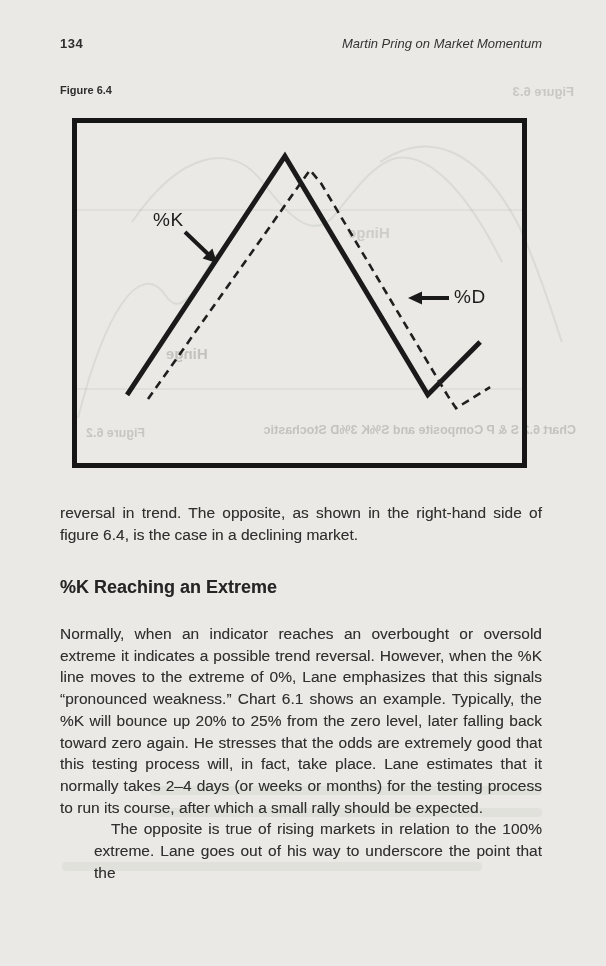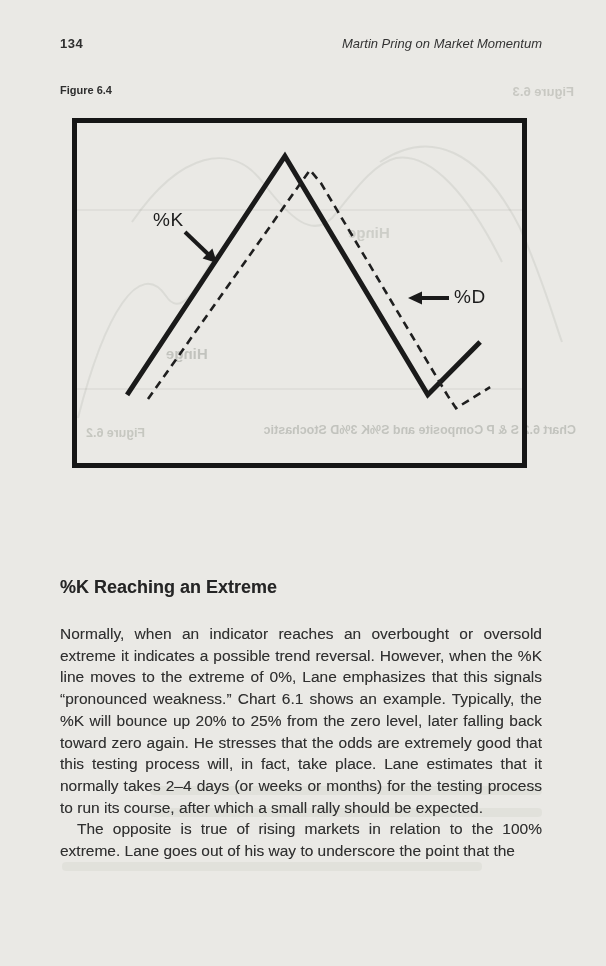--- a/index.html
+++ b/index.html
@@ -34,21 +34,21 @@
   .dlabel{left:382px;top:168px;}
   
   .bodytext{
     position:absolute;left:60px;width:482px;font-size:15.5px;line-height:21.7px;
     text-align:justify;color:#303030;z-index:3;
     text-shadow:0 0 .5px rgba(50,50,50,.35);
   }
   .bt1{top:502px;}
   .bt2{top:623px;}
   .bodytext p{margin:0;}
-  .bodytext p.indent{text-indent:17px;}
+  .bodytext p.indent{text-indent:17px;margin-left:34px;}
   .heading{
     position:absolute;left:60px;top:577px;font-size:18px;font-weight:bold;color:#252525;z-index:3;
     text-shadow:0 0 .5px rgba(50,50,50,.3);
   }
 </style>
 </head>
 <body>
 
 <div class="page">
 
@@ -88,20 +88,23 @@
       </g>
       <g>
         <line x1="348" y1="180" x2="377" y2="180" stroke="#1a1a1a" stroke-width="4"></line>
         <polygon points="336,180 350,173.5 350,186.5" fill="#1a1a1a"></polygon>
       </g>
     </svg>
     <div class="linelabel klabel">%K</div>
     <div class="linelabel dlabel">%D</div>
   </div>
 
+  <div class="bodytext bt1">
+    <p>reversal in trend. The opposite, as shown in the right-hand side of figure 6.4, is the case in a declining market.</p>
+  </div>
 
   <div class="heading">%K Reaching an Extreme</div>
 
   <div class="bodytext bt2">
     <p>Normally, when an indicator reaches an overbought or oversold extreme it indicates a possible trend reversal. However, when the %K line moves to the extreme of 0%, Lane emphasizes that this signals “pronounced weakness.” Chart 6.1 shows an example. Typically, the %K will bounce up 20% to 25% from the zero level, later falling back toward zero again. He stresses that the odds are extremely good that this testing process will, in fact, take place. Lane estimates that it normally takes 2–4 days (or weeks or months) for the testing process to run its course, after which a small rally should be expected.</p>
     <p class="indent">The opposite is true of rising markets in relation to the 100% extreme. Lane goes out of his way to underscore the point that the</p>
   </div>
 
 </div>
 

